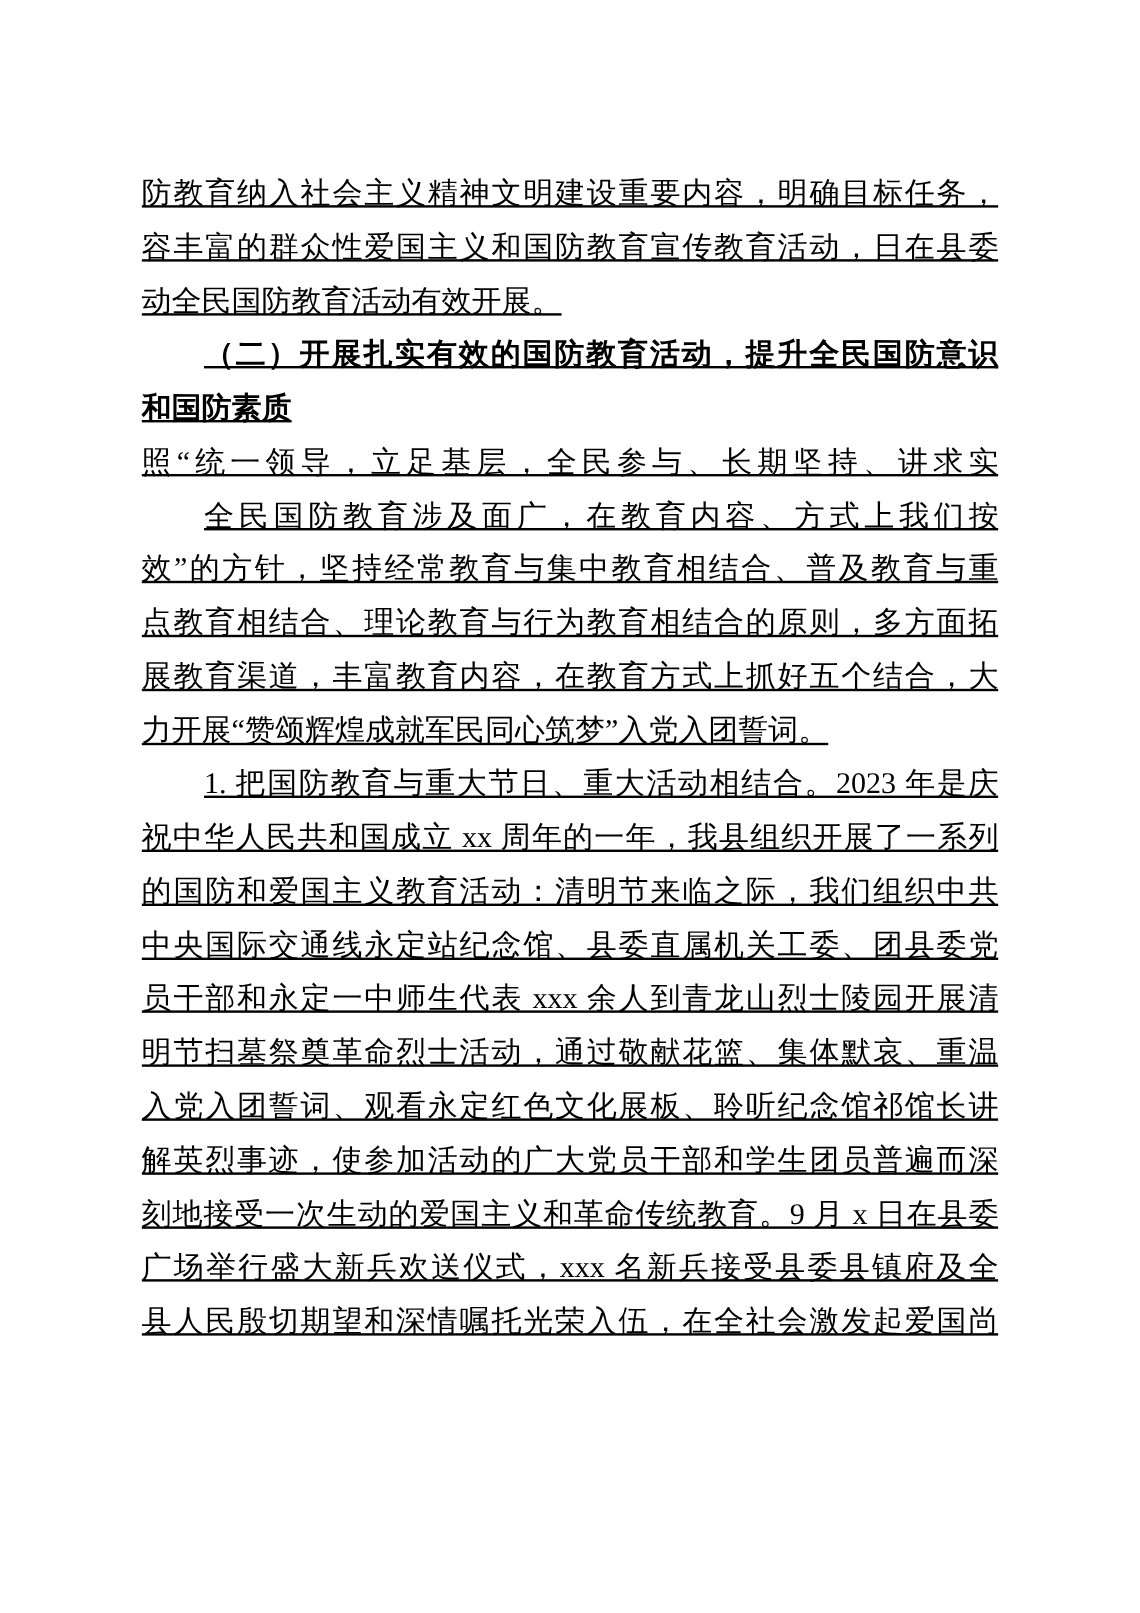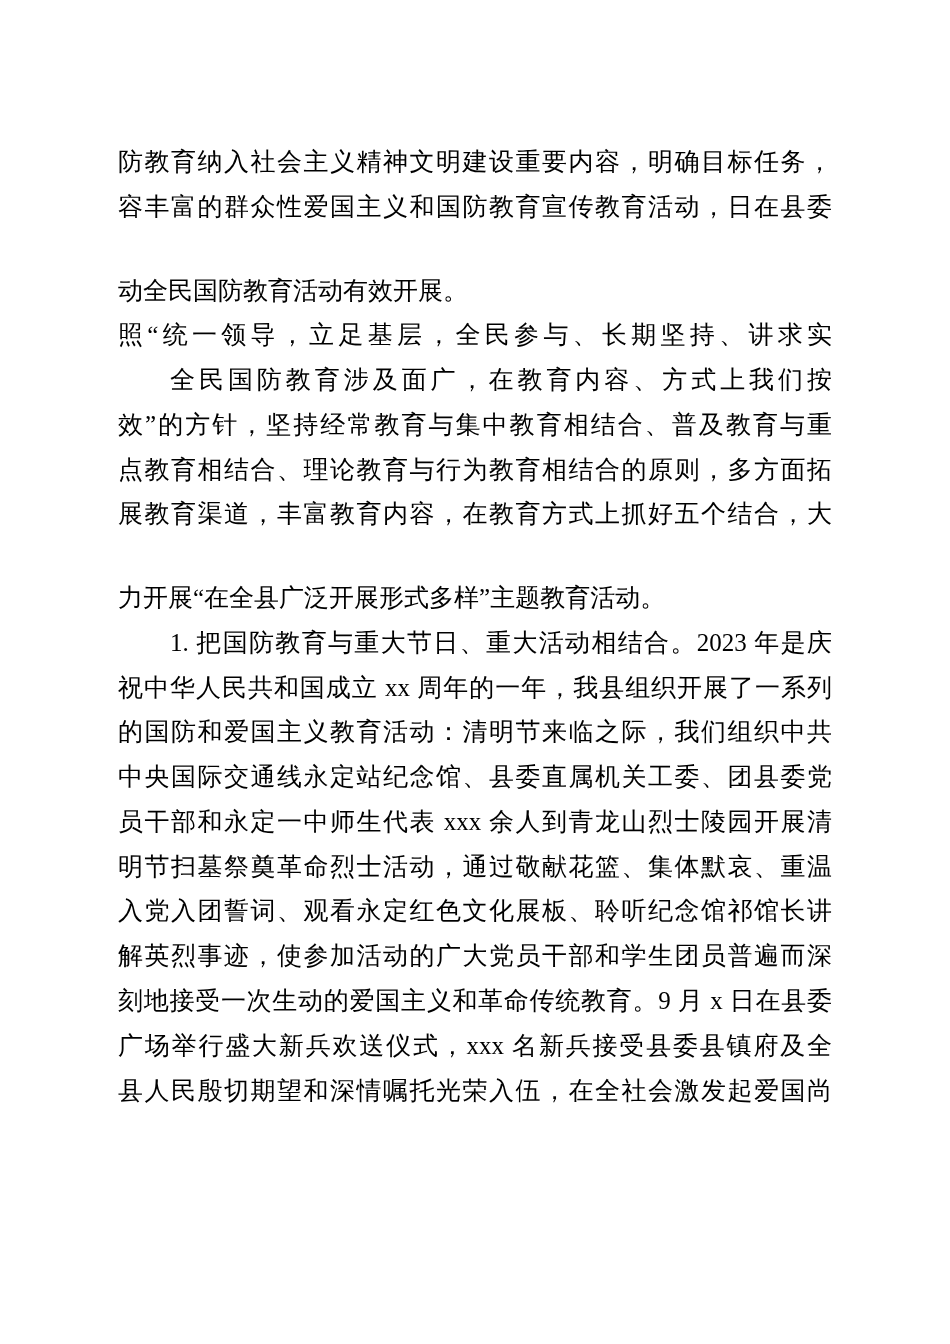--- a/index.html
+++ b/index.html
@@ -27,50 +27,54 @@
   .line {
     font-family: "Liberation Serif", "DejaVu Serif", serif;
     font-size: 25px;
     line-height: 44.77px;
     height: 44.77px;
     color: #000000;
     text-align: justify;
     text-align-last: justify;
     overflow: hidden;
     white-space: normal;
+    text-decoration: underline;
   }
   .line.no-justify {
     text-align: left;
     text-align-last: left;
-    margin-top: 39px;
   }
   .line.indent {
     padding-left: 52px;
   }
   .line.bold {
     font-weight: 700;
   }
 </style>
 </head>
 <body>
 
 <div class="page">
   <div class="content">
       <div class="para">
         <div class="line">防教育纳入社会主义精神文明建设重要内容，明确目标任务，</div>
         <div class="line">容丰富的群众性爱国主义和国防教育宣传教育活动，日在县委</div>
         <div class="line no-justify">动全民国防教育活动有效开展。</div>
       </div>
       <div class="para">
+        <div class="line bold indent">（二）开展扎实有效的国防教育活动，提升全民国防意识</div>
+        <div class="line bold no-justify">和国防素质</div>
+      </div>
+      <div class="para">
         <div class="line">照“统一领导，立足基层，全民参与、长期坚持、讲求实</div>
         <div class="line indent">全民国防教育涉及面广，在教育内容、方式上我们按</div>
         <div class="line">效”的方针，坚持经常教育与集中教育相结合、普及教育与重</div>
         <div class="line">点教育相结合、理论教育与行为教育相结合的原则，多方面拓</div>
         <div class="line">展教育渠道，丰富教育内容，在教育方式上抓好五个结合，大</div>
-        <div class="line no-justify">力开展“在全县广泛开展形式多样”主题教育活动。</div>
+        <div class="line no-justify">力开展“赞颂辉煌成就军民同心筑梦”入党入团誓词。</div>
       </div>
       <div class="para">
         <div class="line indent">1. 把国防教育与重大节日、重大活动相结合。2023 年是庆</div>
         <div class="line">祝中华人民共和国成立 xx 周年的一年，我县组织开展了一系列</div>
         <div class="line">的国防和爱国主义教育活动：清明节来临之际，我们组织中共</div>
         <div class="line">中央国际交通线永定站纪念馆、县委直属机关工委、团县委党</div>
         <div class="line">员干部和永定一中师生代表 xxx 余人到青龙山烈士陵园开展清</div>
         <div class="line">明节扫墓祭奠革命烈士活动，通过敬献花篮、集体默哀、重温</div>
         <div class="line">入党入团誓词、观看永定红色文化展板、聆听纪念馆祁馆长讲</div>
         <div class="line">解英烈事迹，使参加活动的广大党员干部和学生团员普遍而深</div>

